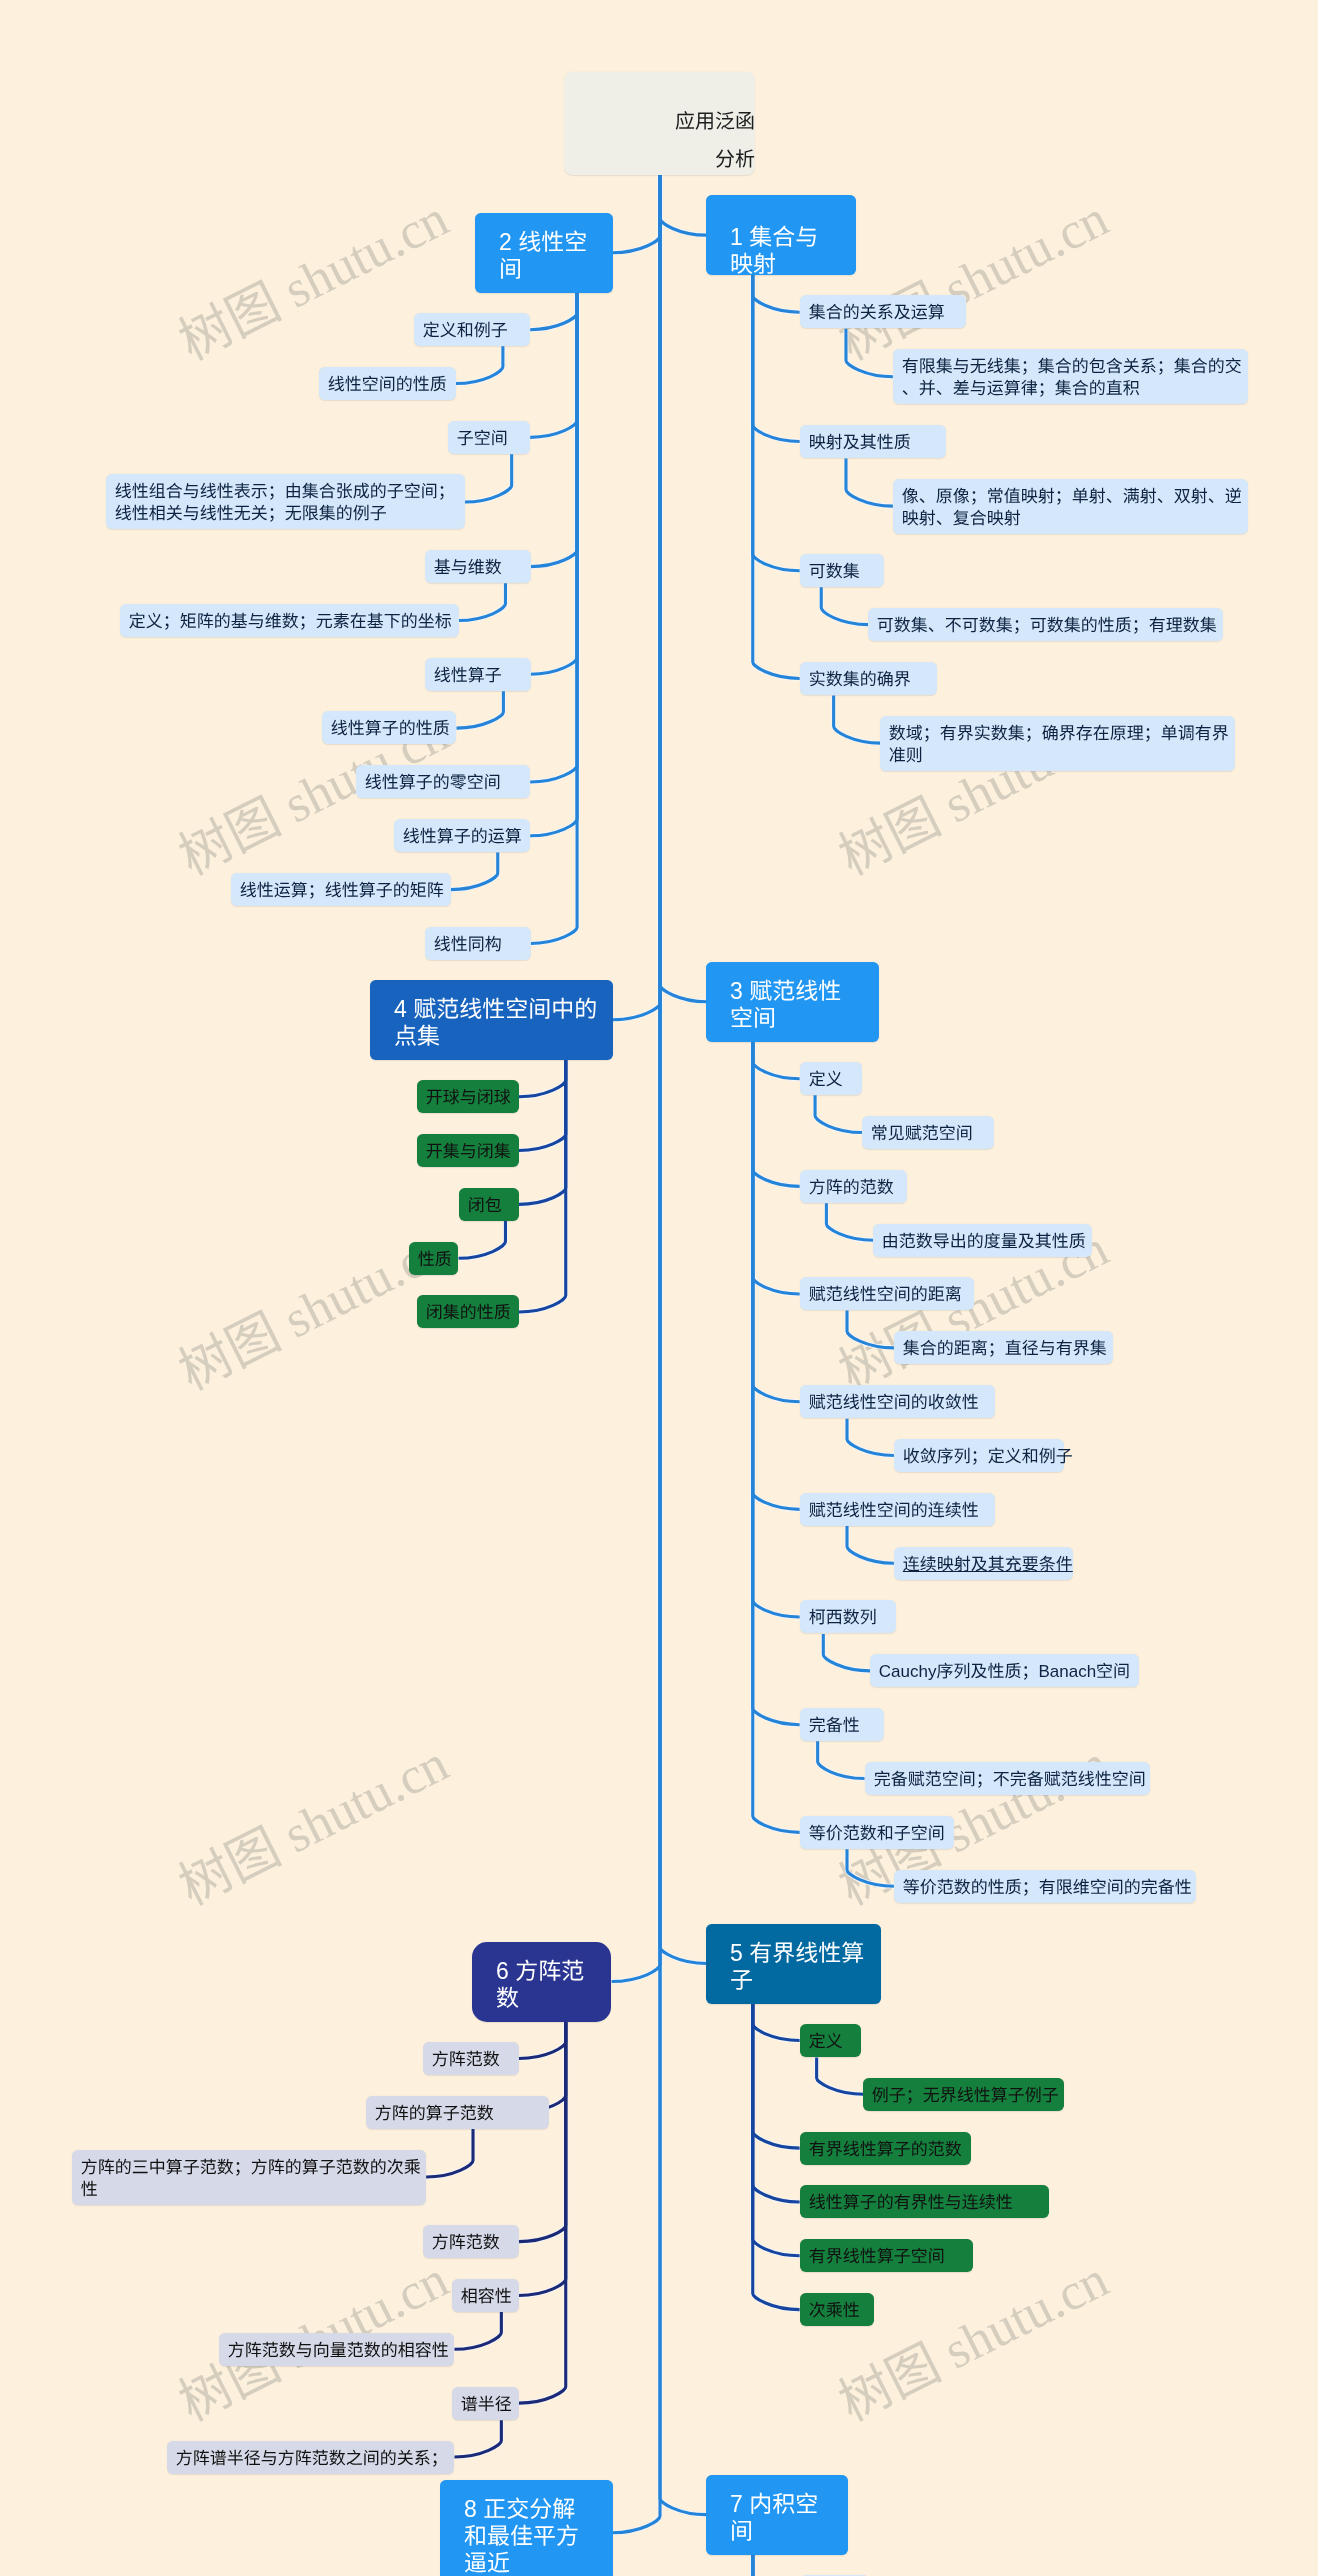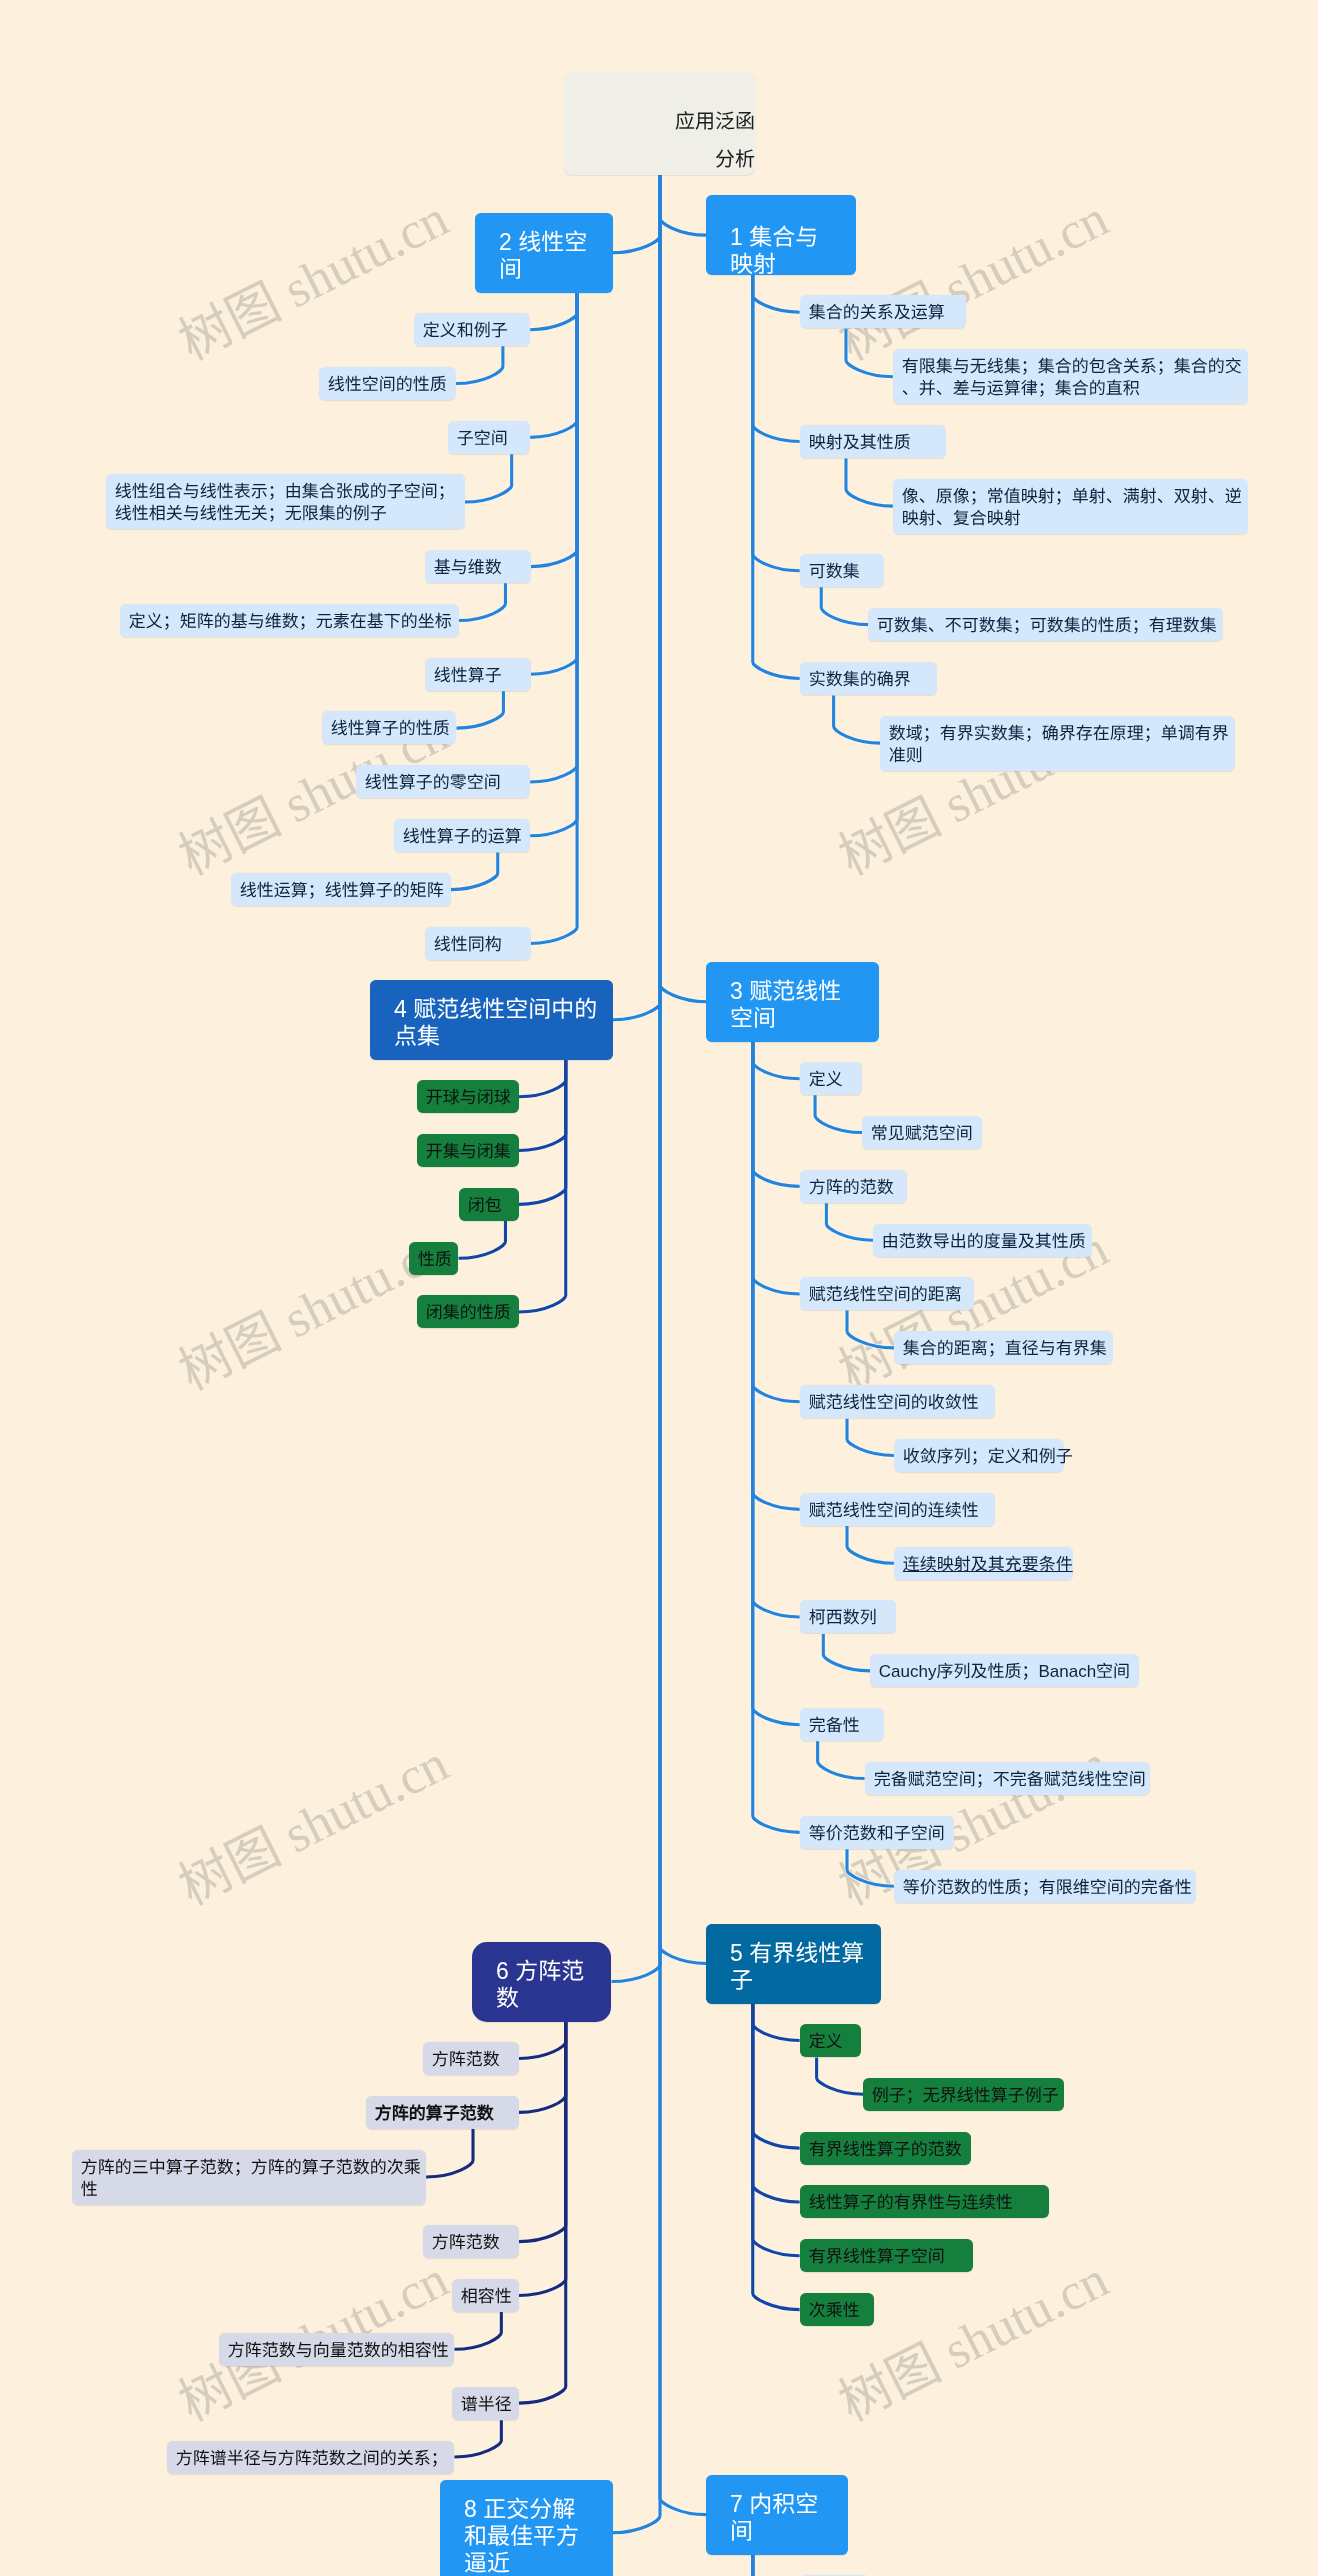--- a/index.html
+++ b/index.html
@@ -286,21 +286,21 @@
       </div>
       <div class="node lblue" style="left: 425px; top: 927px; width: 106px; height: 33px;">
         <span class="tx">线性同构</span>
       </div>
       <div class="node blue" style="left: 706px; top: 962px; width: 173px; height: 80px;">
         <span class="tx">3 赋范线性<br>空间</span>
       </div>
       <div class="node lblue" style="left: 800px; top: 1062px; width: 62px; height: 33px;">
         <span class="tx">定义</span>
       </div>
-      <div class="node lblue" style="left: 862px; top: 1116px; width: 120px; height: 33px;">
+      <div class="node lblue" style="left: 862px; top: 1116px; width: 132px; height: 33px;">
         <span class="tx">常见赋范空间</span>
       </div>
       <div class="node lblue" style="left: 800px; top: 1170px; width: 107px; height: 33px;">
         <span class="tx">方阵的范数</span>
       </div>
       <div class="node lblue" style="left: 873px; top: 1224px; width: 219px; height: 33px;">
         <span class="tx">由范数导出的度量及其性质</span>
       </div>
       <div class="node lblue" style="left: 800px; top: 1277px; width: 174px; height: 33px;">
         <span class="tx">赋范线性空间的距离</span>
@@ -376,21 +376,21 @@
       </div>
       <div class="node gblue" style="left: 800px; top: 2293px; width: 74px; height: 33px;">
         <span class="tx">次乘性</span>
       </div>
       <div class="node dnavy2" style="left: 472px; top: 1942px; width: 139px; height: 80px; border-radius: 15px;">
         <span class="tx">6 方阵范<br>数</span>
       </div>
       <div class="node pblue" style="left: 423px; top: 2042px; width: 96px; height: 33px;">
         <span class="tx">方阵范数</span>
       </div>
-      <div class="node pblue" style="left: 366px; top: 2096px; width: 153px; height: 33px; font-weight: bold;">
+      <div class="node pblue" style="left: 366px; top: 2096px; width: 183px; height: 33px;">
         <span class="tx">方阵的算子范数</span>
       </div>
       <div class="node pblue" style="left: 72px; top: 2150px; width: 354px; height: 55px;">
         <span class="tx">方阵的三中算子范数；方阵的算子范数的次乘<br>性</span>
       </div>
       <div class="node pblue" style="left: 423px; top: 2225px; width: 96px; height: 33px;">
         <span class="tx">方阵范数</span>
       </div>
       <div class="node pblue" style="left: 452px; top: 2279px; width: 67px; height: 33px;">
         <span class="tx">相容性</span>

